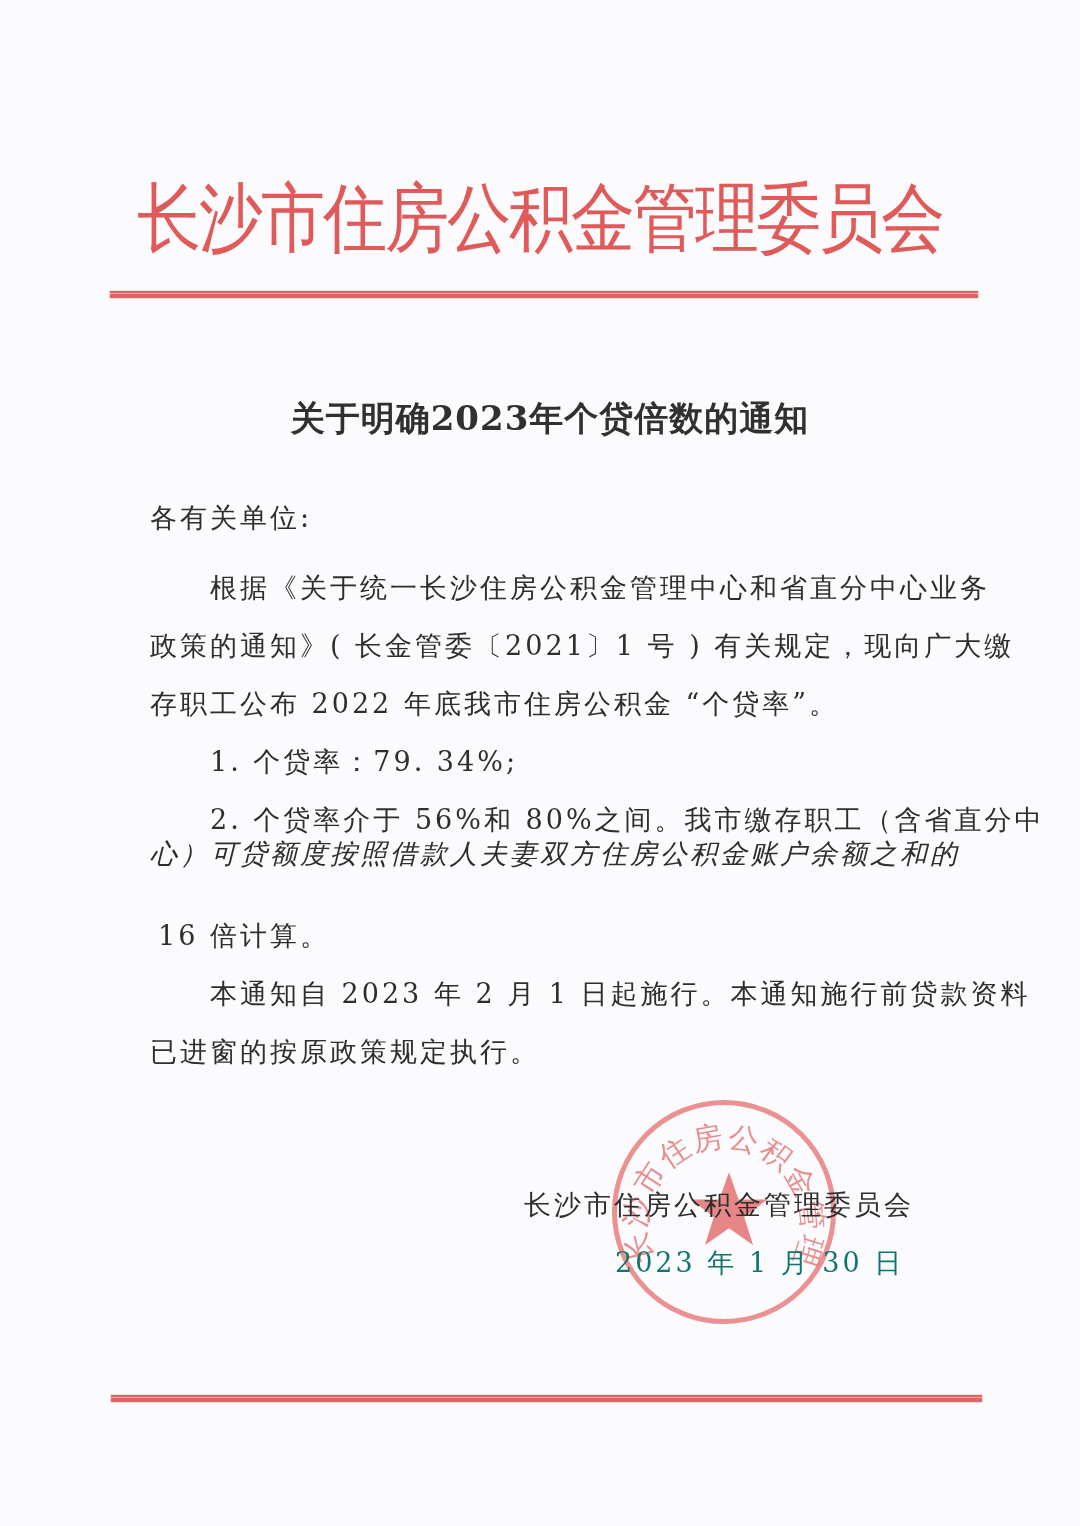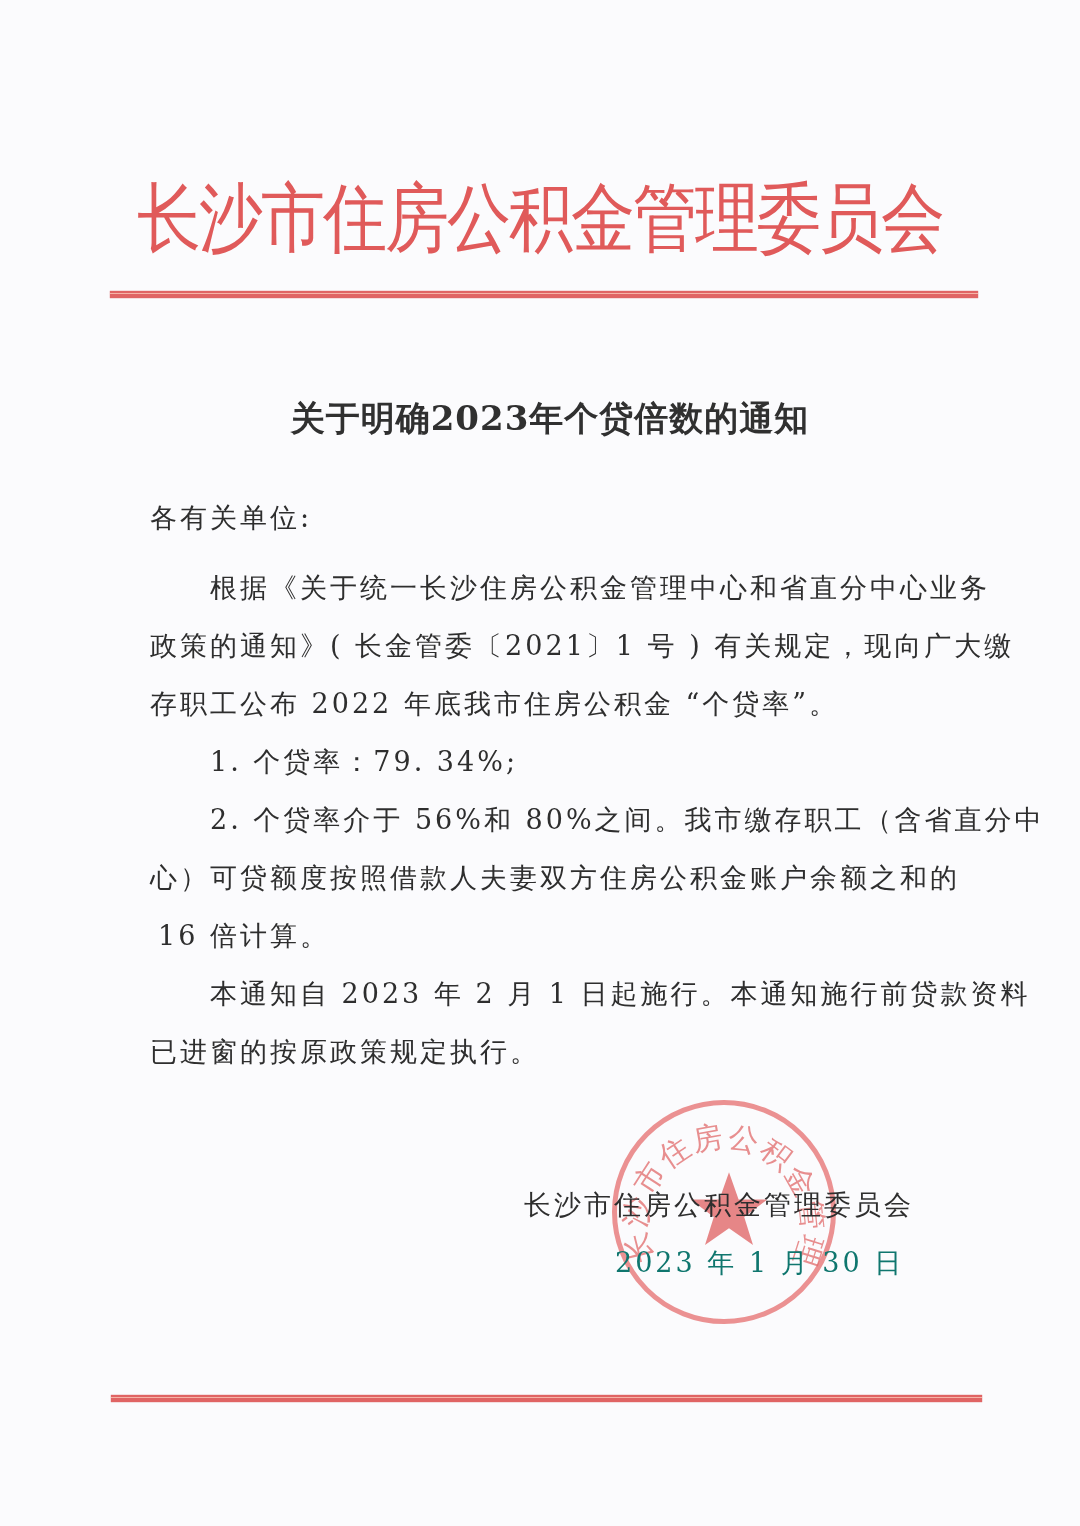--- a/index.html
+++ b/index.html
@@ -113,21 +113,21 @@
 <div class="body-text" style="top:0;height:0;">
   <div class="line" style="left:0;top:500px;">各有关单位:</div>
 
   <div class="line indent" style="top:570px;font-family:Liberation Mono, monospace;">根据《关于统一长沙住房公积金管理中心和省直分中心业务</div>
   <div class="line" style="left:0;top:628px;">政策的通知》( 长金管委〔2021〕1 号 ) 有关规定，现向广大缴</div>
   <div class="line" style="left:0;top:686px;text-align:right;">存职工公布 2022 年底我市住房公积金 “个贷率”。</div>
 
   <div class="line indent" style="top:744px;">1. 个贷率：79. 34%;</div>
 
   <div class="line indent" style="top:802px;">2. 个贷率介于 56%和 80%之间。我市缴存职工（含省直分中</div>
-  <div class="line" style="left:0;top:860px;">心）可贷额度按照借款人夫妻双方住房公积金账户余额之和的</div>
+  <div class="line" style="left:0;top:836px;font-style:italic;">心）可贷额度按照借款人夫妻双方住房公积金账户余额之和的</div>
   <div class="line" style="left:0;top:918px;margin-left:8px;">16 倍计算。</div>
 
   <div class="line indent" style="top:976px;">本通知自 2023 年 2 月 1 日起施行。本通知施行前贷款资料</div>
   <div class="line" style="left:0;top:1034px;">已进窗的按原政策规定执行。</div>
 </div>
 
 <div class="seal">
   <svg class="seal-text" viewBox="0 0 214 214">
     <defs>
       <path id="sealArc" d="M 40 160 A 78 78 0 1 1 174 160"></path>

